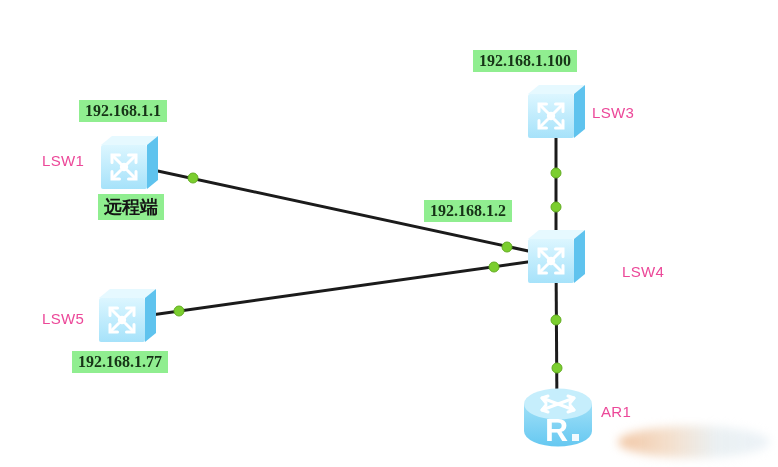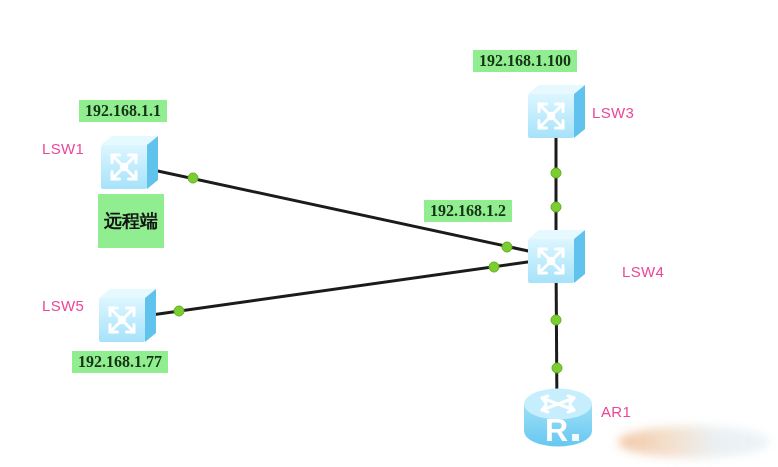--- a/index.html
+++ b/index.html
@@ -30,21 +30,21 @@
   .annot.ip{
     font-family:Liberation Serif, serif;
     font-weight:bold;
     font-size:16px;
     padding:2px 6px;
   }
   .annot.role{
     font-size:18px;
     font-weight:600;
     color:#151515;
-    padding:15px 6px;
+    padding:1px 6px;
   }
   #watermark{
     position:absolute;
     left:618px;top:426px;
     width:152px;height:32px;
     border-radius:50%;
     background:linear-gradient(90deg,
       rgba(241,196,160,0.95) 0%,
       rgba(240,214,190,0.75) 35%,
       rgba(223,232,236,0.65) 65%,
@@ -117,27 +117,27 @@
       <circle class="port-dot" cx="556" cy="207" r="5"></circle>
     </g>
     <g>
       <line class="link-line" x1="556" y1="257" x2="557" y2="416"></line>
       <circle class="port-dot" cx="556" cy="320" r="5"></circle>
       <circle class="port-dot" cx="557" cy="368" r="5"></circle>
     </g>
   </svg>
 
   <div class="annot ip" style="left:79px;top:100px">192.168.1.1</div>
-  <div class="dev-name" style="left:42px;top:140px">LSW1</div>
+  <div class="dev-name" style="left:42px;top:152px">LSW1</div>
   <svg class="dev-icon" style="left:99px;top:133px" width="60" height="58">
     <use href="#sym-switch"></use>
   </svg>
   <div class="annot role" style="left:98px;top:194px">远程端</div>
 
-  <div class="dev-name" style="left:42px;top:297px">LSW5</div>
+  <div class="dev-name" style="left:42px;top:310px">LSW5</div>
   <svg class="dev-icon" style="left:97px;top:286px" width="60" height="58">
     <use href="#sym-switch"></use>
   </svg>
   <div class="annot ip" style="left:72px;top:351px">192.168.1.77</div>
 
   <div class="annot ip" style="left:473px;top:50px">192.168.1.100</div>
   <svg class="dev-icon" style="left:526px;top:82px" width="60" height="58">
     <use href="#sym-switch"></use>
   </svg>
   <div class="dev-name" style="left:592px;top:104px">LSW3</div>

